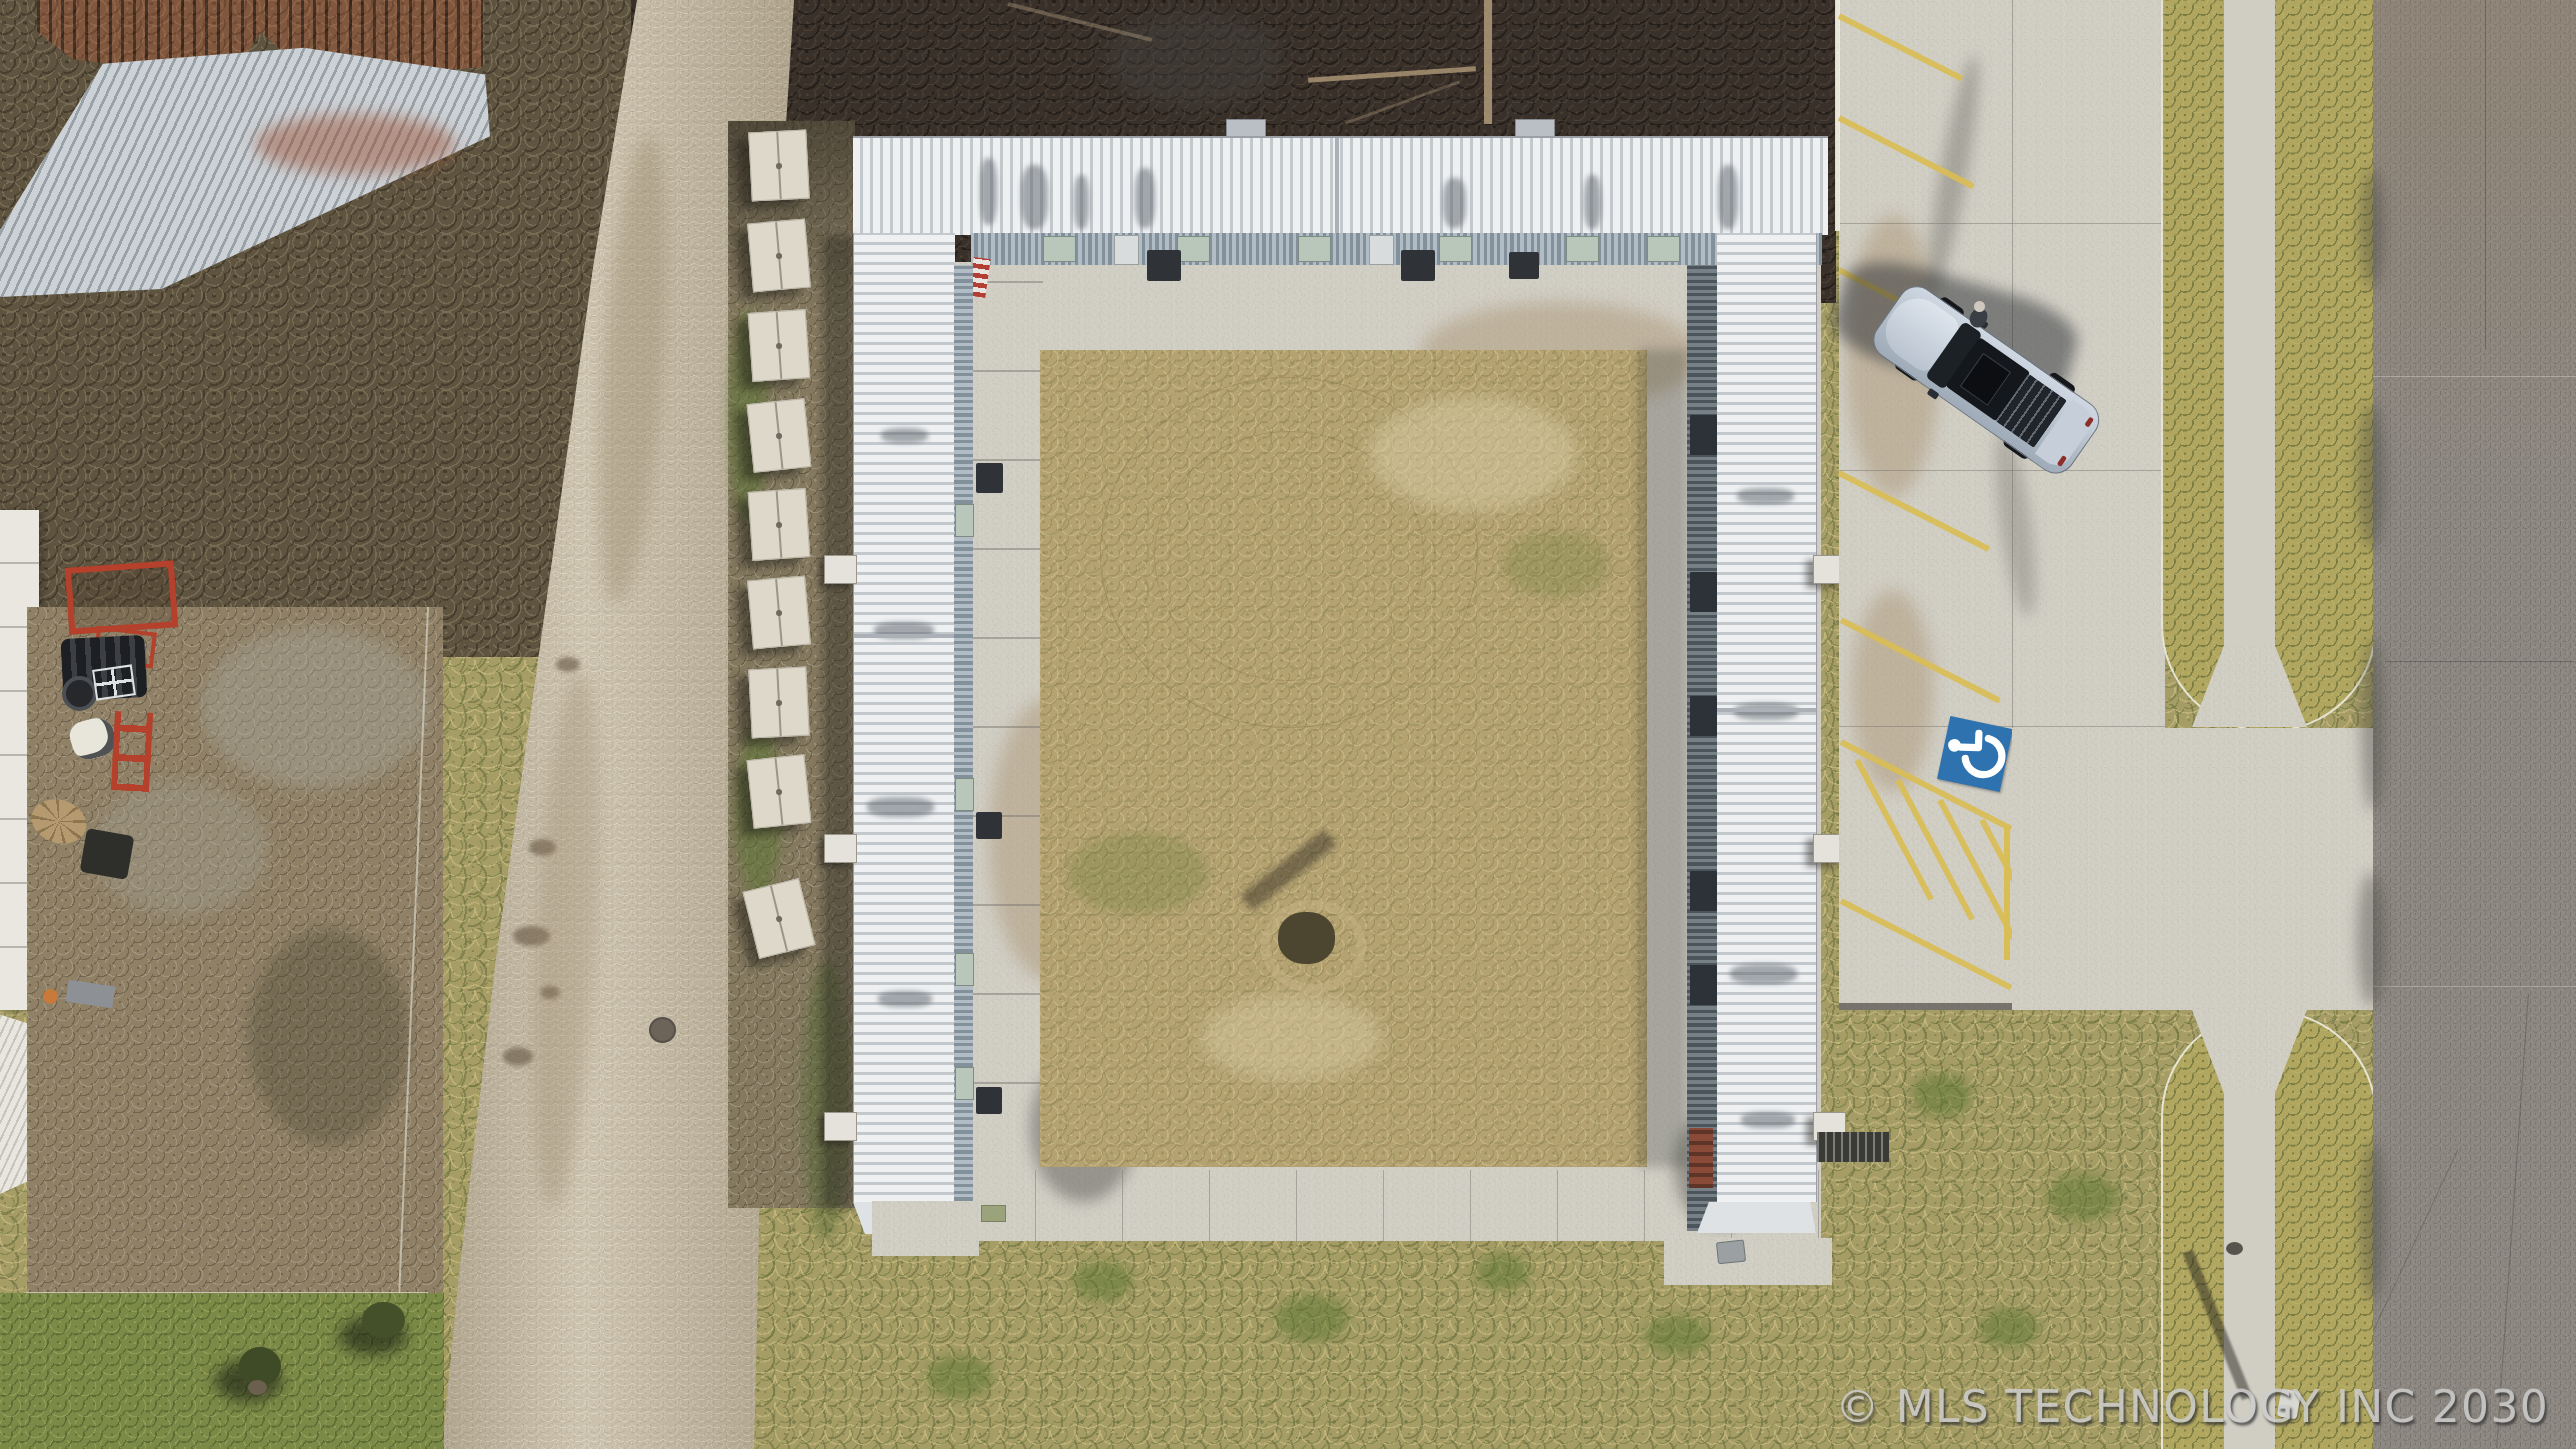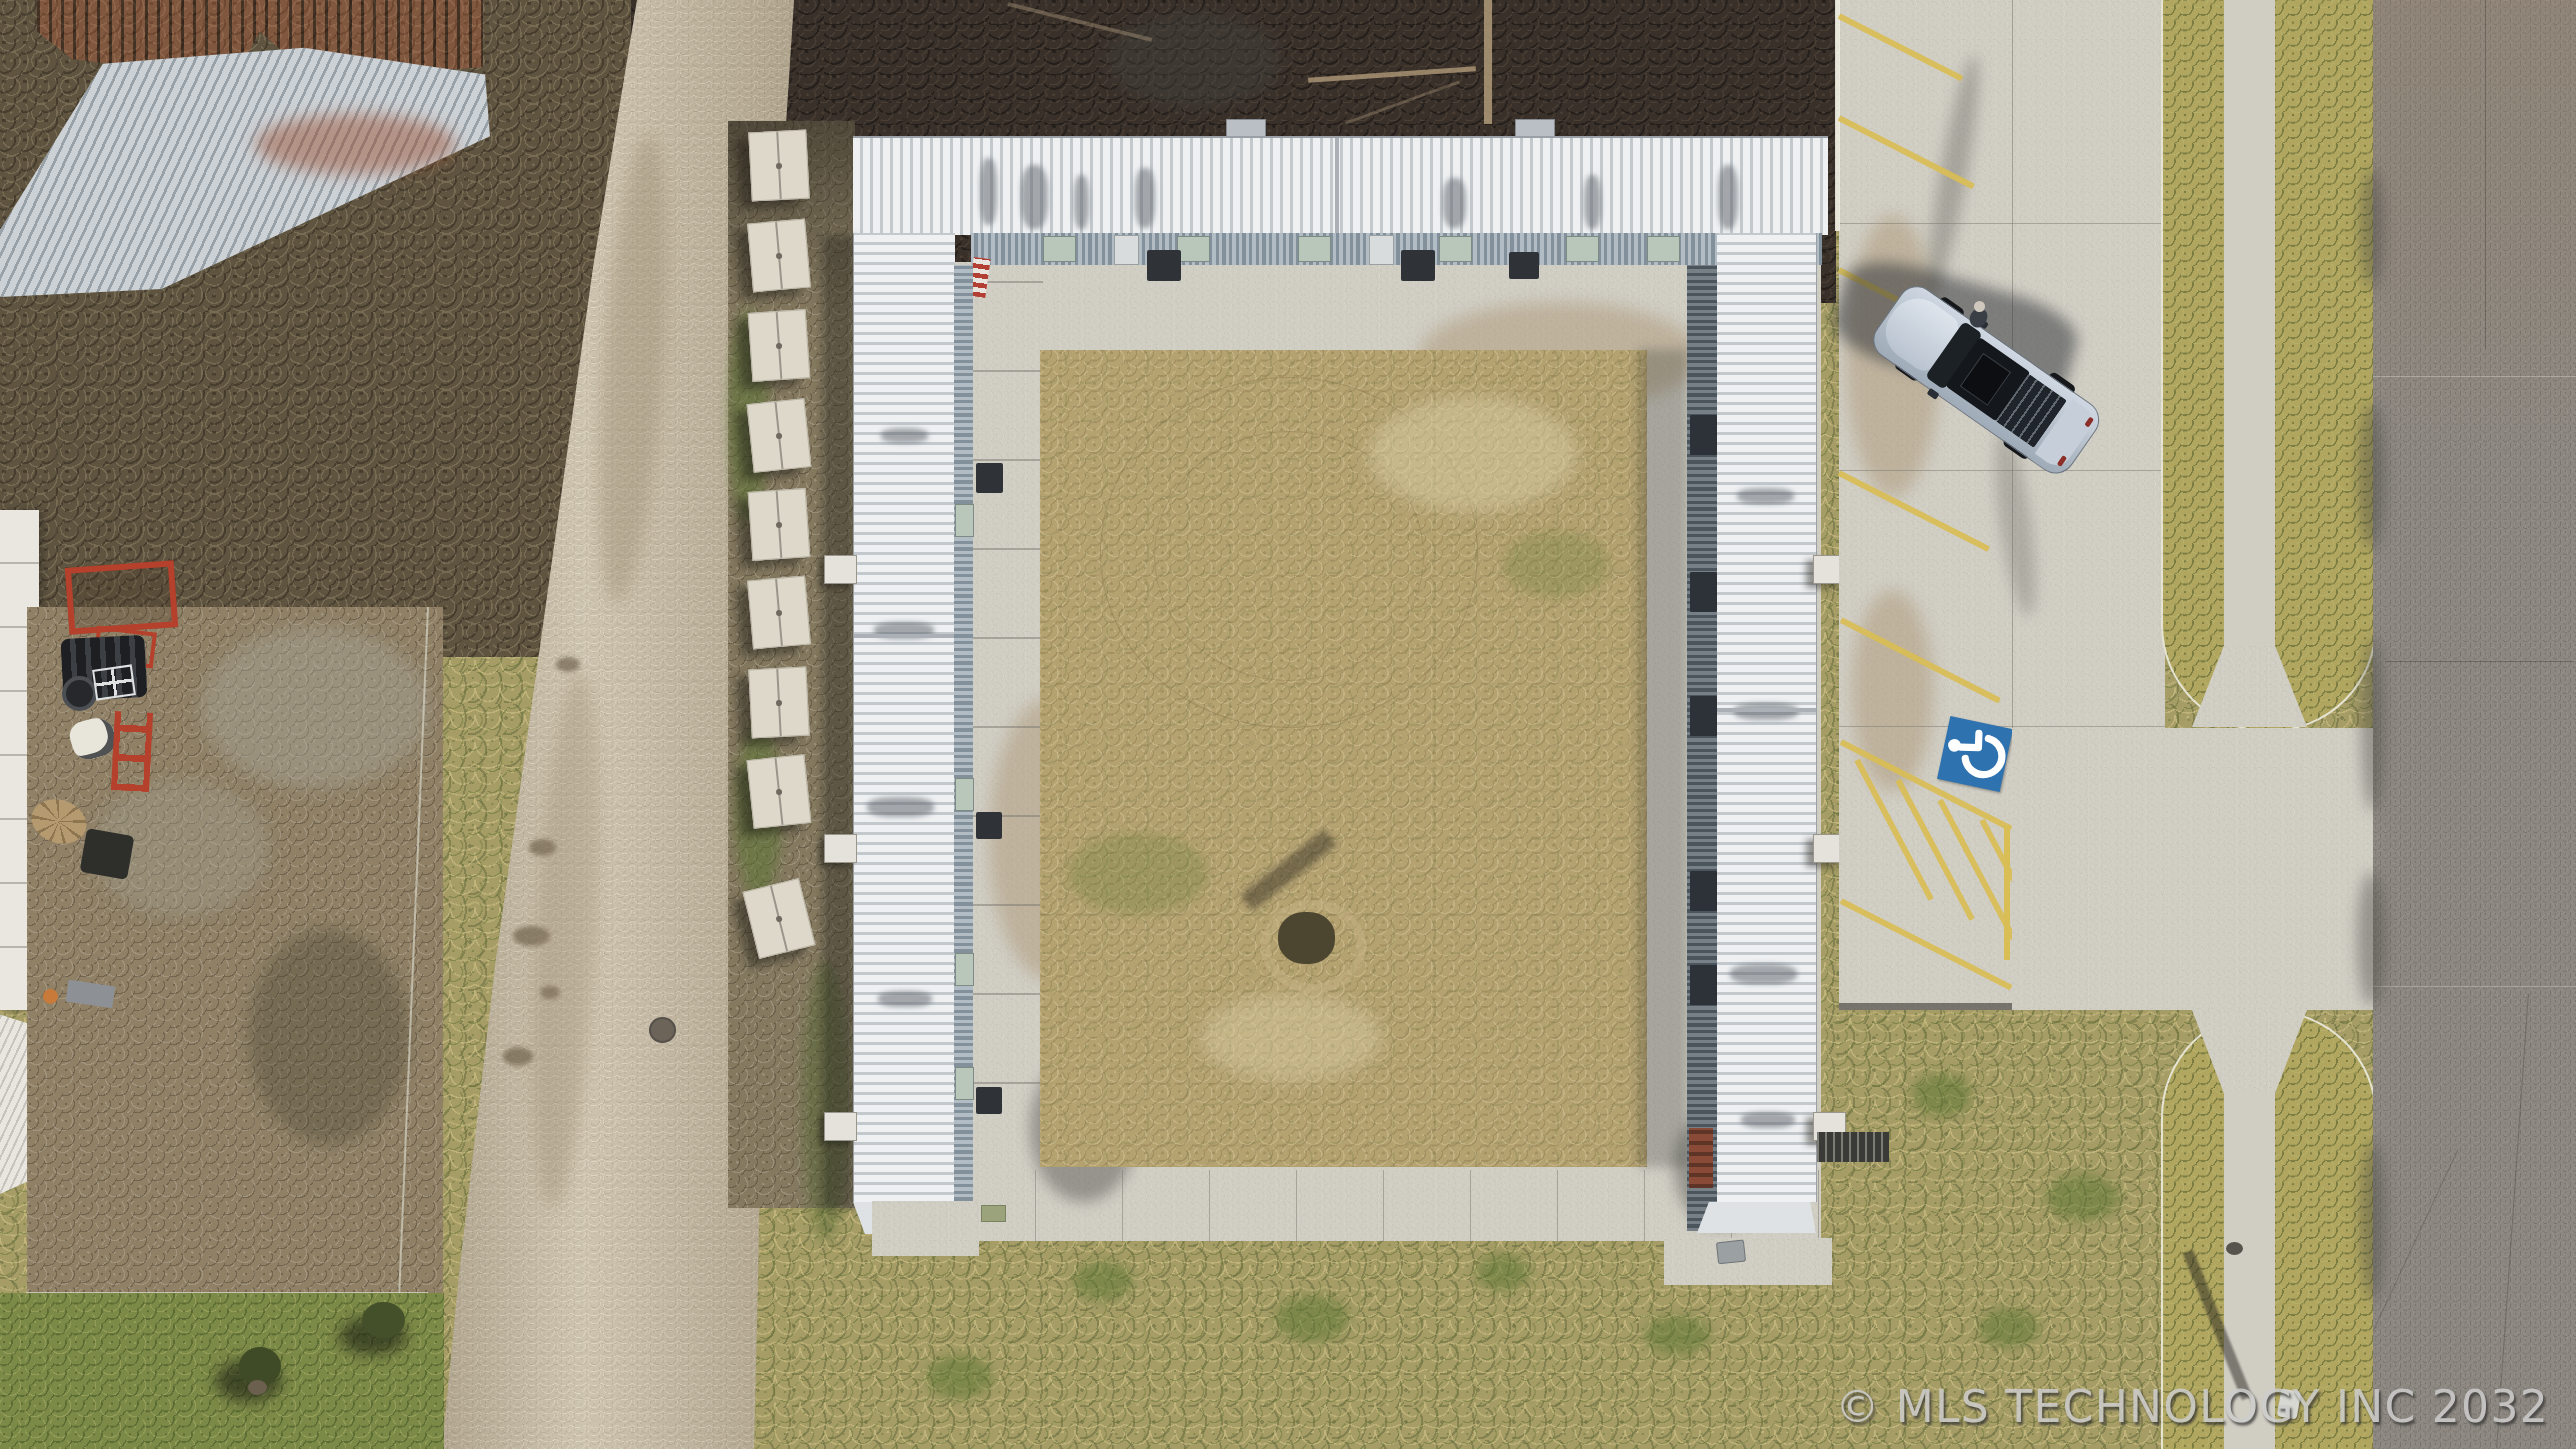--- a/index.html
+++ b/index.html
@@ -337,15 +337,15 @@
     <div class="abs" style="left:225px;top:10.7px;width:5.4px;height:10.7px;background:#8b2f28;border-radius:2px;"></div>
     <div class="abs" style="left:225px;top:58px;width:5.4px;height:10.7px;background:#8b2f28;border-radius:2px;"></div>
     <div class="abs" style="left:78px;top:-6.7px;width:10.7px;height:6.7px;background:#2a2f35;border-radius:2px;"></div>
     <div class="abs" style="left:78px;top:79px;width:10.7px;height:6.7px;background:#2a2f35;border-radius:2px;"></div>
   </div>
   <div class="abs" style="left:1969px;top:301px;width:20px;height:28px;">
     <div class="abs" style="left:1.3px;top:6.7px;width:17.4px;height:20px;background:#3a3f46;border-radius:50%;transform:rotate(30deg);"></div>
     <div class="abs" style="left:5.4px;top:0;width:10.7px;height:10.7px;background:#cfc9bd;border-radius:50%;"></div>
   </div>
 
-  <div id="watermark">© MLS TECHNOLOGY INC 2032</div>
+  <div id="watermark">© MLS TECHNOLOGY INC 2030</div>
 </div>
 
 
 </body></html>

